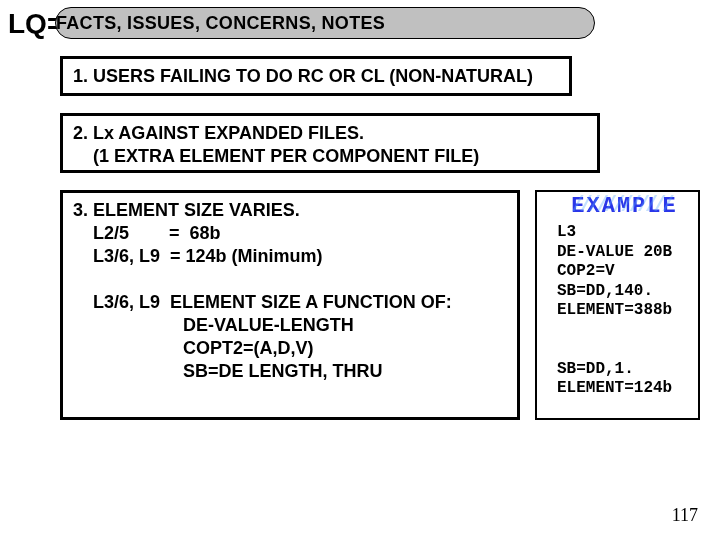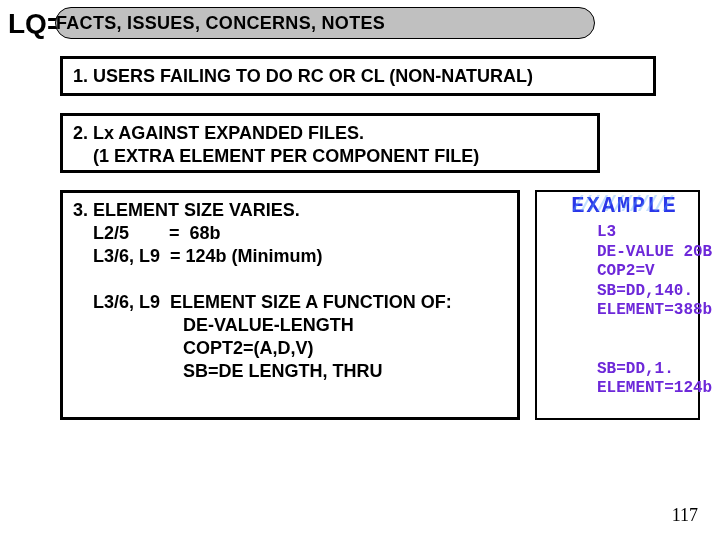--- a/index.html
+++ b/index.html
@@ -38,21 +38,21 @@
     position: absolute;
     border: 3px solid #000;
     background: #fff;
     padding: 6px 10px;
     font-family: Arial, sans-serif;
     font-weight: bold;
     font-size: 18px;
     color: #000;
     line-height: 1.25;
   }
-  .box1 { left: 60px; top: 56px;  width: 596px; height: 40px; display:flex; align-items:flex-start; }
+  .box1 { left: 60px; top: 56px;  width: 512px; height: 40px; display:flex; align-items:flex-start; }
   .box2 { left: 60px; top: 113px; width: 540px; height: 60px; }
   .box3 { left: 60px; top: 190px; width: 460px; height: 230px; }
 
   .box pre {
     font-family: Arial, sans-serif;
     font-weight: bold;
     font-size: 18px;
     white-space: pre;
     line-height: 1.28;
   }
@@ -85,22 +85,21 @@
     opacity: 0.35;
     pointer-events: none;
     transform: translateY(-1px);
   }
   .example-body {
     font-family: "Courier New", monospace;
     font-weight: bold;
     font-size: 16px;
     white-space: pre;
     line-height: 1.22;
-    color: #6d28d9;
-    margin-left: 40px;
+    color: #000000;
   }
 
   .page-num {
     position: absolute;
     right: 22px; bottom: 14px;
     font-family: "Times New Roman", serif;
     font-size: 18px;
     color: #000;
   }
 </style>

